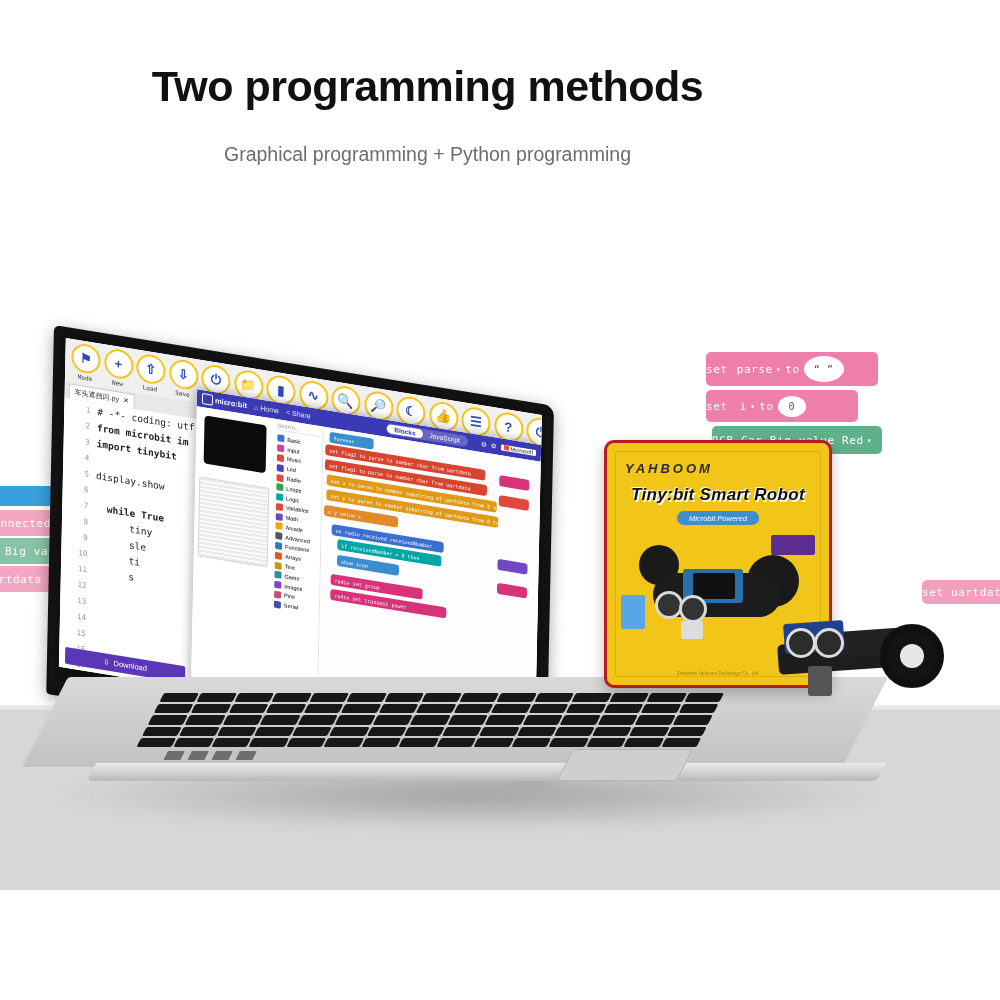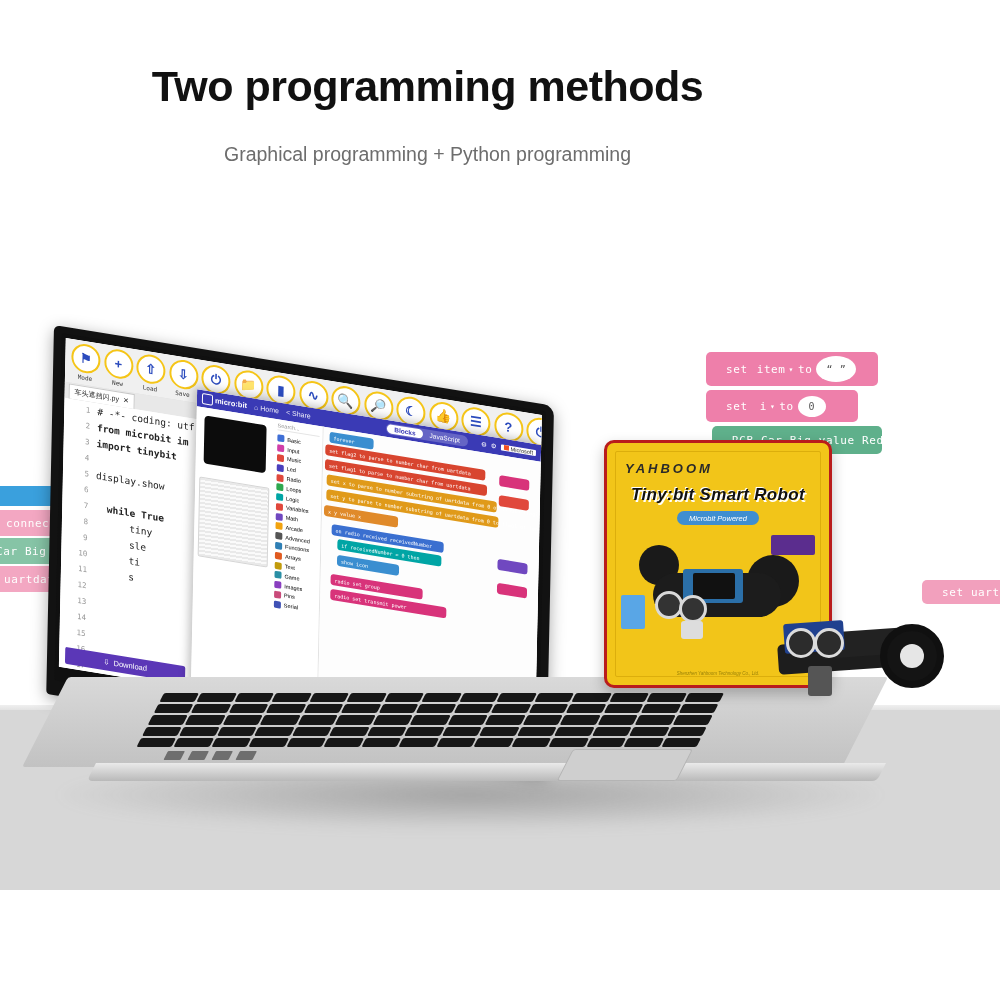--- a/index.html
+++ b/index.html
@@ -32,21 +32,21 @@
   }
   .sub{font-size:19.5px;color:#6d6d6d;margin:0;line-height:1.0;}
   #sub1{margin-top:34px;}
   #sub2{margin-top:23px;}
 
   
   .fblock{
     position:absolute;border-radius:5px;color:#fff;
     font-family:"DejaVu Sans Mono", monospace;
     font-size:11px;white-space:nowrap;display:flex;align-items:center;
-    padding:0 20px;box-sizing:border-box;letter-spacing:.6px;
+    padding:0 0;box-sizing:border-box;letter-spacing:.6px;
   }
   .fblock .oval{
     background:#fff;color:#555;border-radius:50%;
     min-width:22px;height:17px;display:inline-flex;align-items:center;
     justify-content:center;margin:0 4px;font-size:10px;
   }
   .fblock .caret{font-size:8px;margin:0 4px 0 3px;}
   .pink{background:#ee7faa;}
   .pink-l{background:#f2a0bd;}
   .green{background:#5fb08b;}
@@ -295,21 +295,21 @@
 <div id="surface"></div>
 <div id="surface-shadow"></div>
 
 <div id="headings">
   <h1 id="title">Two programming methods</h1>
   <p class="sub" id="sub1">Graphical programming + Python programming</p>
 </div>
 
 <div class="fblock pink" id="blk-set-item">
   <span>set</span>
-  <span style="margin-left:9px">item</span>
+  <span style="margin-left:9px">parse</span>
   <span class="caret">▾</span>
   <span>to</span>
   <span class="oval" style="min-width:40px;height:26px">“ ”</span>
 </div>
 
 <div class="fblock pink" id="blk-set-i">
   <span>set</span>
   <span style="margin-left:12px">i</span>
   <span class="caret">▾</span>
   <span>to</span>

